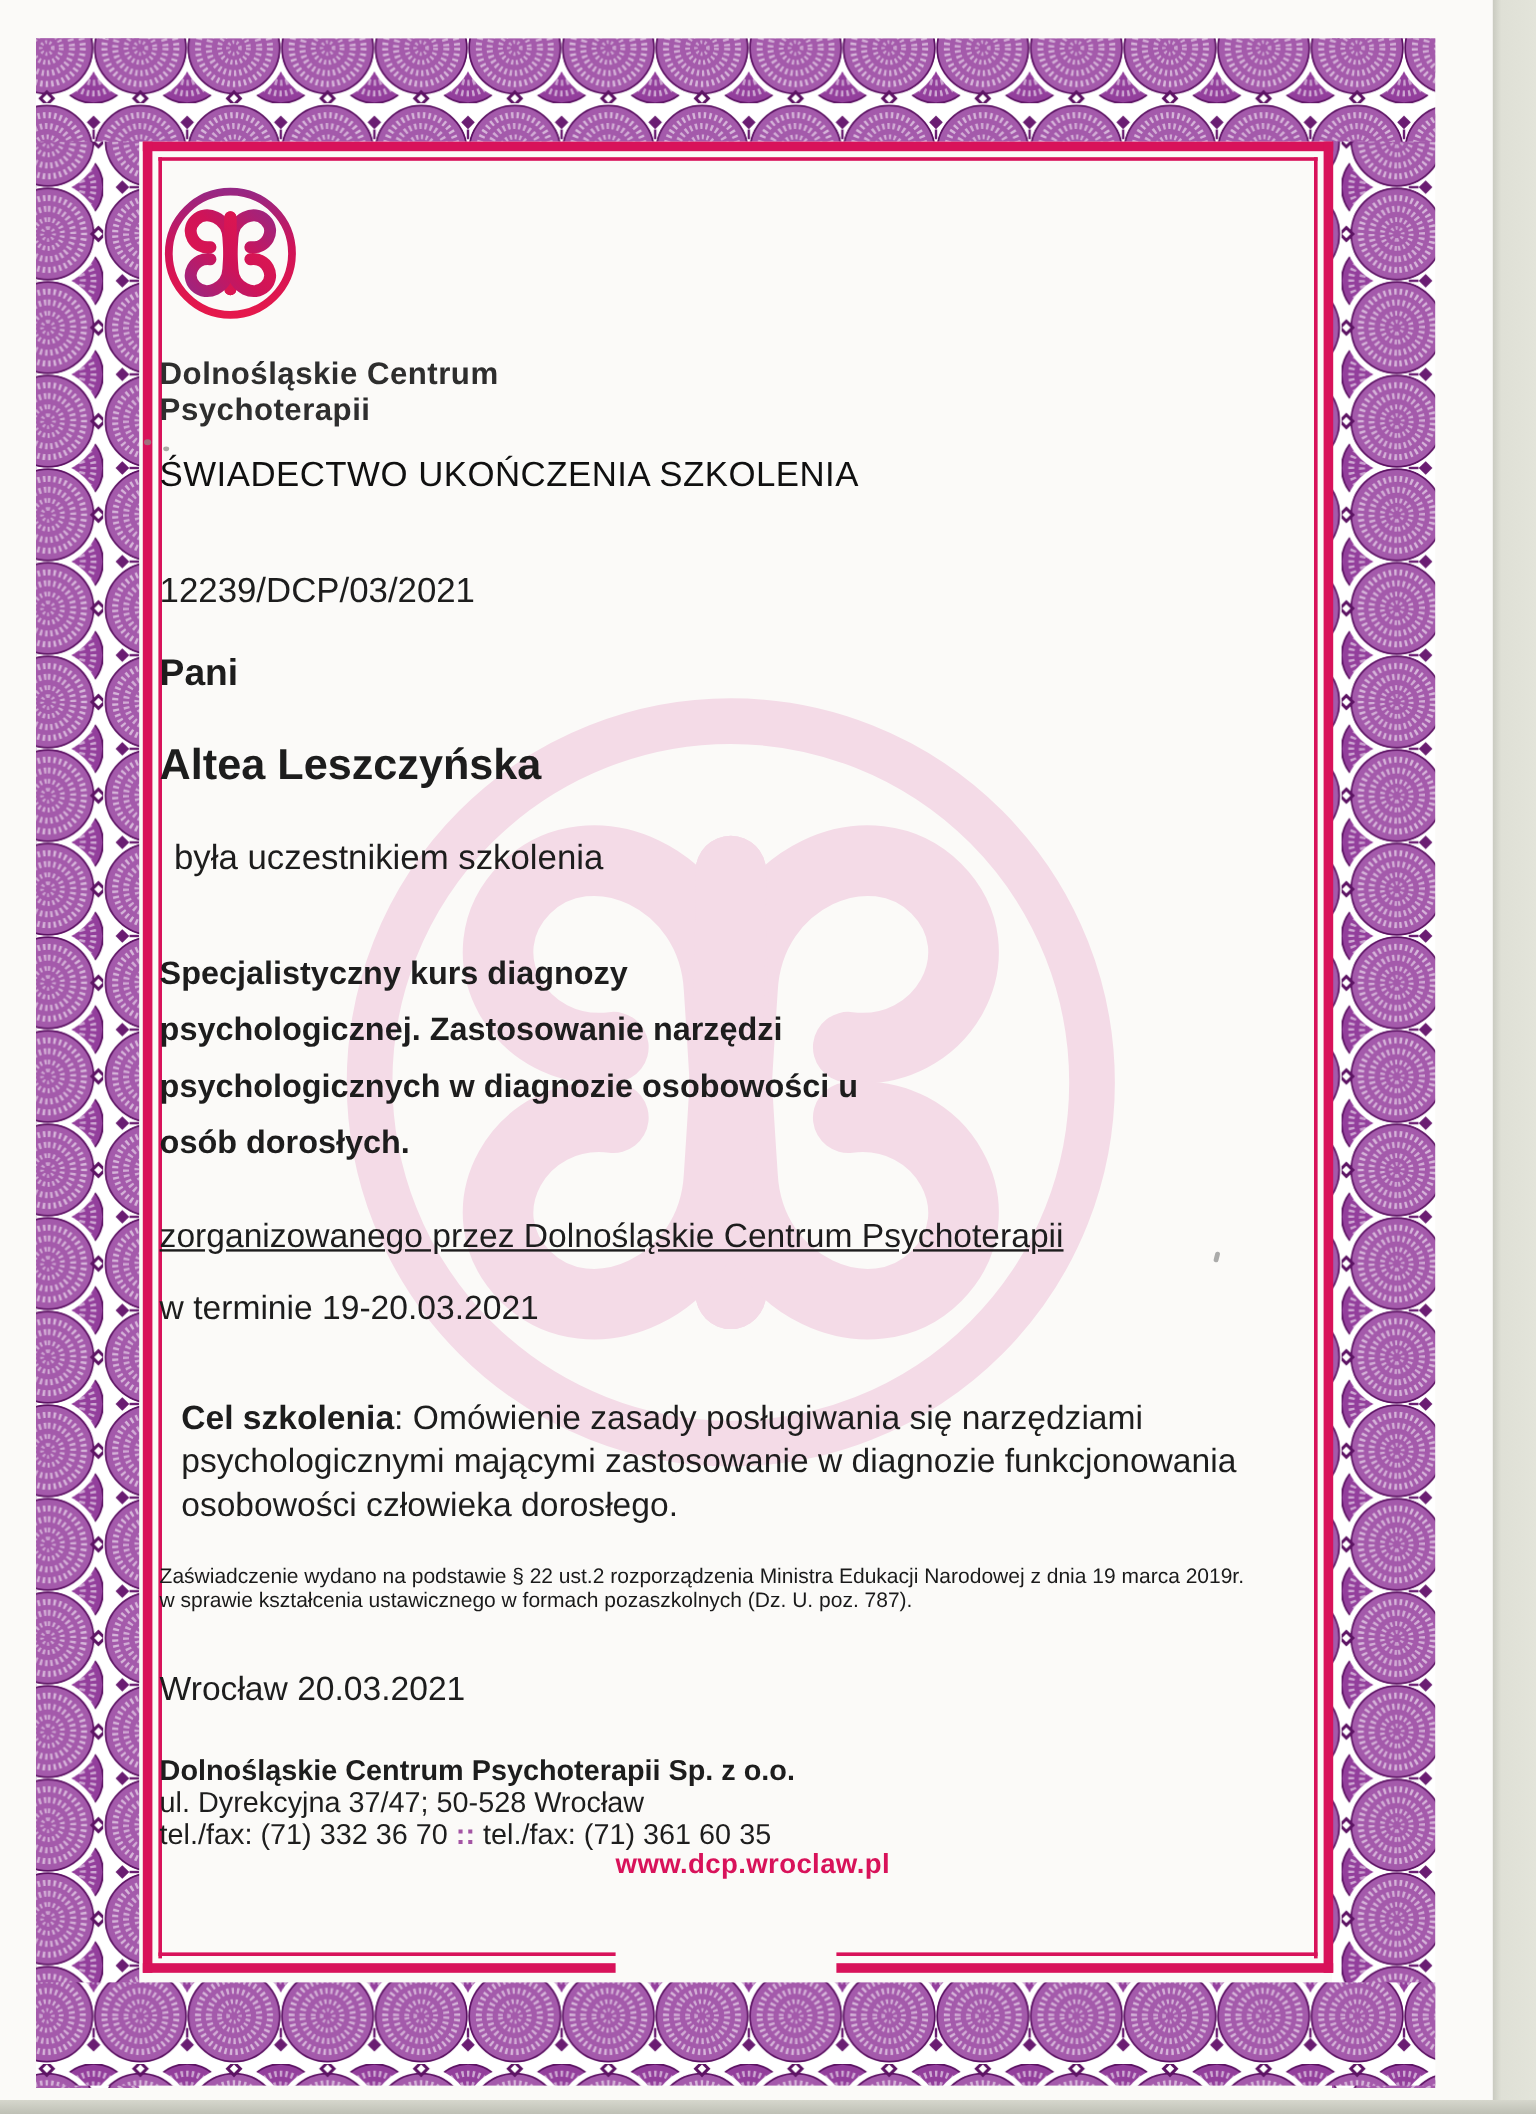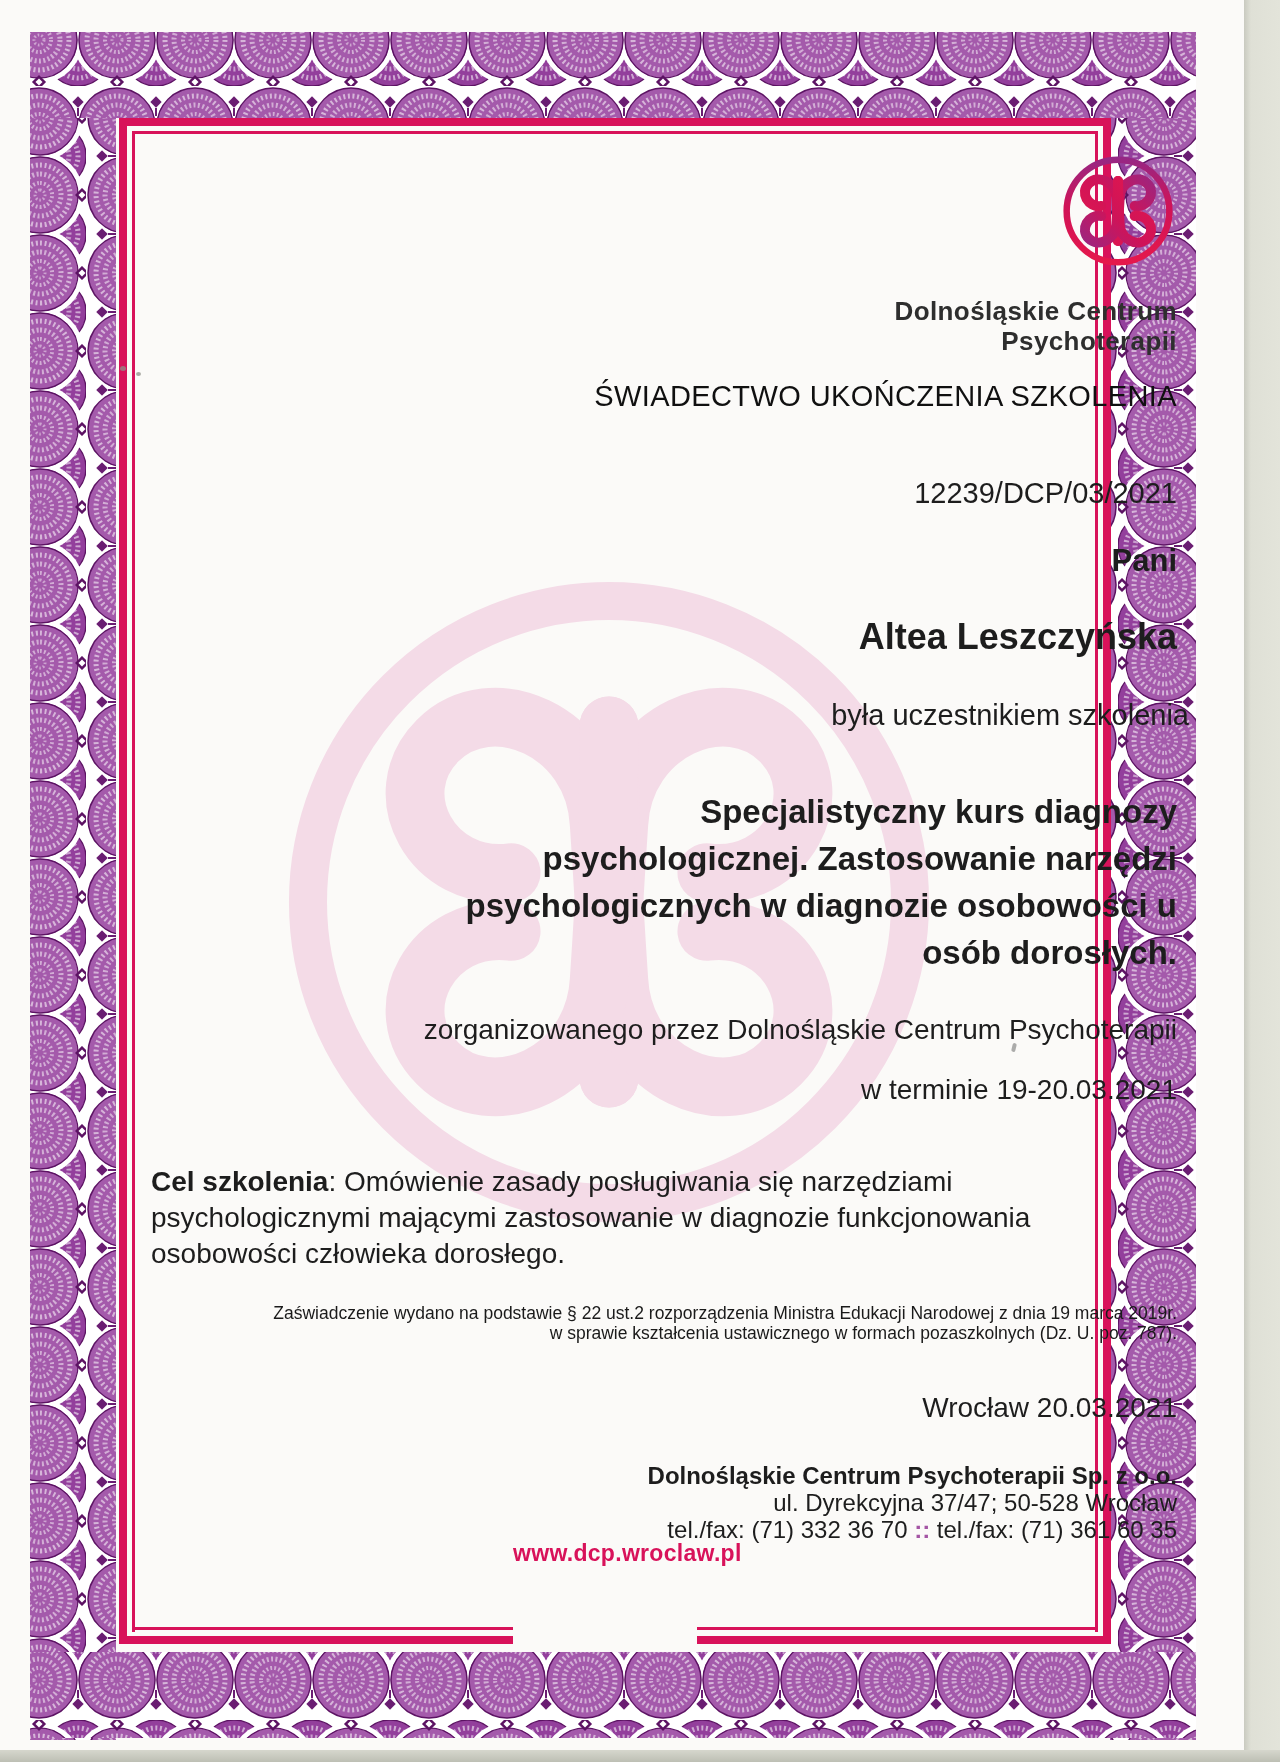--- a/index.html
+++ b/index.html
@@ -1,28 +1,28 @@
 <!DOCTYPE html>
 <html><head>
 <meta charset="utf-8">
 <style>
   html,body{margin:0;padding:0;background:#e9e9e4;}
   .page{position:relative;width:1280px;height:1762px;background:#fbfaf8;overflow:hidden;
         font-family:"Liberation Sans",sans-serif;color:#1d1d1d;}
   .abs{position:absolute;}
   
-  .cc{position:absolute;left:133px;width:1044px;text-align:right;}
+  .cc{position:absolute;left:133px;width:1044px;text-align:left;}
   .org-name{font-size:26px;font-weight:700;color:#2e2e2e;line-height:30px;letter-spacing:.4px;}
   .main-title{font-size:29px;font-weight:400;color:#101010;letter-spacing:.4px;}
   .cert-no{font-size:29px;}
   .salut{font-size:31px;font-weight:700;}
   .recipient{font-size:36px;font-weight:700;}
   .plain29{font-size:29px;padding-left:12px;}
   .plain28{font-size:28px;}
-  .course{font-size:33px;font-weight:700;line-height:47px;}
+  .course{font-size:27px;font-weight:700;line-height:47px;}
   .goal{position:absolute;left:151px;width:902px;text-align:left;font-size:28px;line-height:36px;}
   .legal{font-size:17.5px;line-height:20px;color:#1a1a1a;}
   .footer-co{font-size:24px;font-weight:700;line-height:27px;}
   .footer-ln{font-size:24px;line-height:27px;}
   .website{position:absolute;left:513px;width:184px;top:1540px;text-align:center;
            font-size:23px;font-weight:700;color:#d8125a;letter-spacing:.3px;}
   
   .frame1{position:absolute;left:119px;top:118px;width:992px;height:1526px;box-sizing:border-box;
           border:8px solid #d8125a;border-bottom:none;}
   .frame2{position:absolute;left:132px;top:131px;width:966px;height:1501px;box-sizing:border-box;
@@ -159,21 +159,21 @@
 
   <div class="cc plain29" style="top:699px;">była uczestnikiem szkolenia</div>
 
   <div class="cc course" style="top:788px;">
     <div>Specjalistyczny kurs diagnozy</div>
     <div>psychologicznej. Zastosowanie narzędzi</div>
     <div>psychologicznych w diagnozie osobowości u</div>
     <div>osób dorosłych.</div>
   </div>
 
-  <div class="cc plain28" style="top:1014px;">zorganizowanego przez Dolnośląskie Centrum Psychoterapii</div>
+  <div class="cc plain28" style="top:1014px;text-decoration:underline;">zorganizowanego przez Dolnośląskie Centrum Psychoterapii</div>
   <div class="comma" style="left:1012px;top:1043px;"></div>
 
   <div class="cc plain28" style="top:1074px;">w terminie 19-20.03.2021</div>
 
   <div class="goal" style="top:1164px;">
     <span style="font-weight:700;">Cel szkolenia</span><span>: Omówienie zasady posługiwania się narzędziami psychologicznymi mającymi zastosowanie w diagnozie funkcjonowania osobowości człowieka dorosłego.</span>
   </div>
 
   <div class="cc legal" style="top:1303px;">
     <div>Zaświadczenie wydano na podstawie § 22 ust.2 rozporządzenia Ministra Edukacji Narodowej z dnia 19 marca 2019r.</div>

